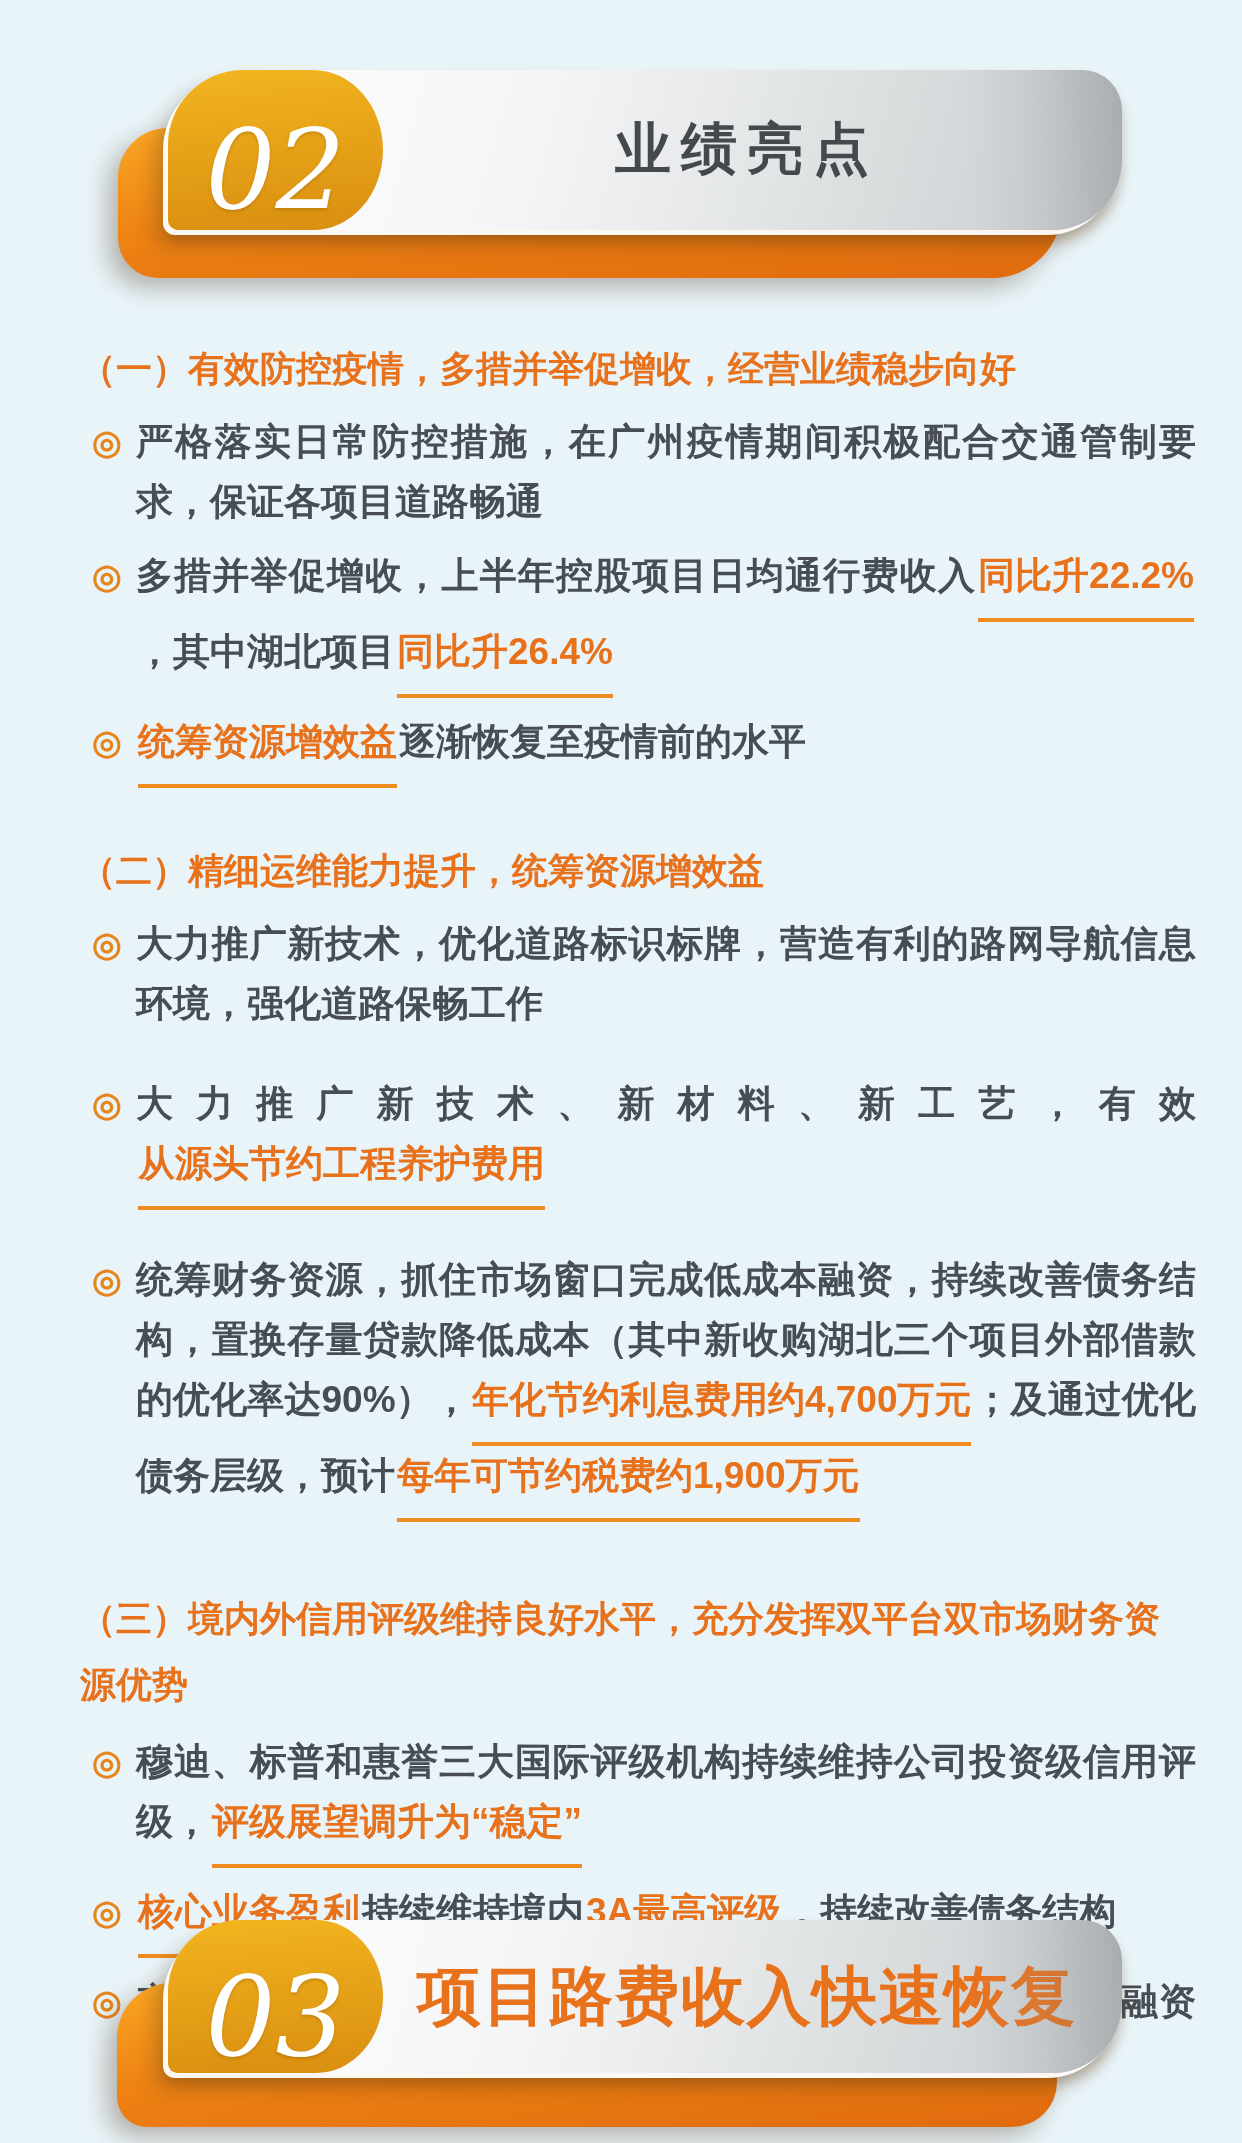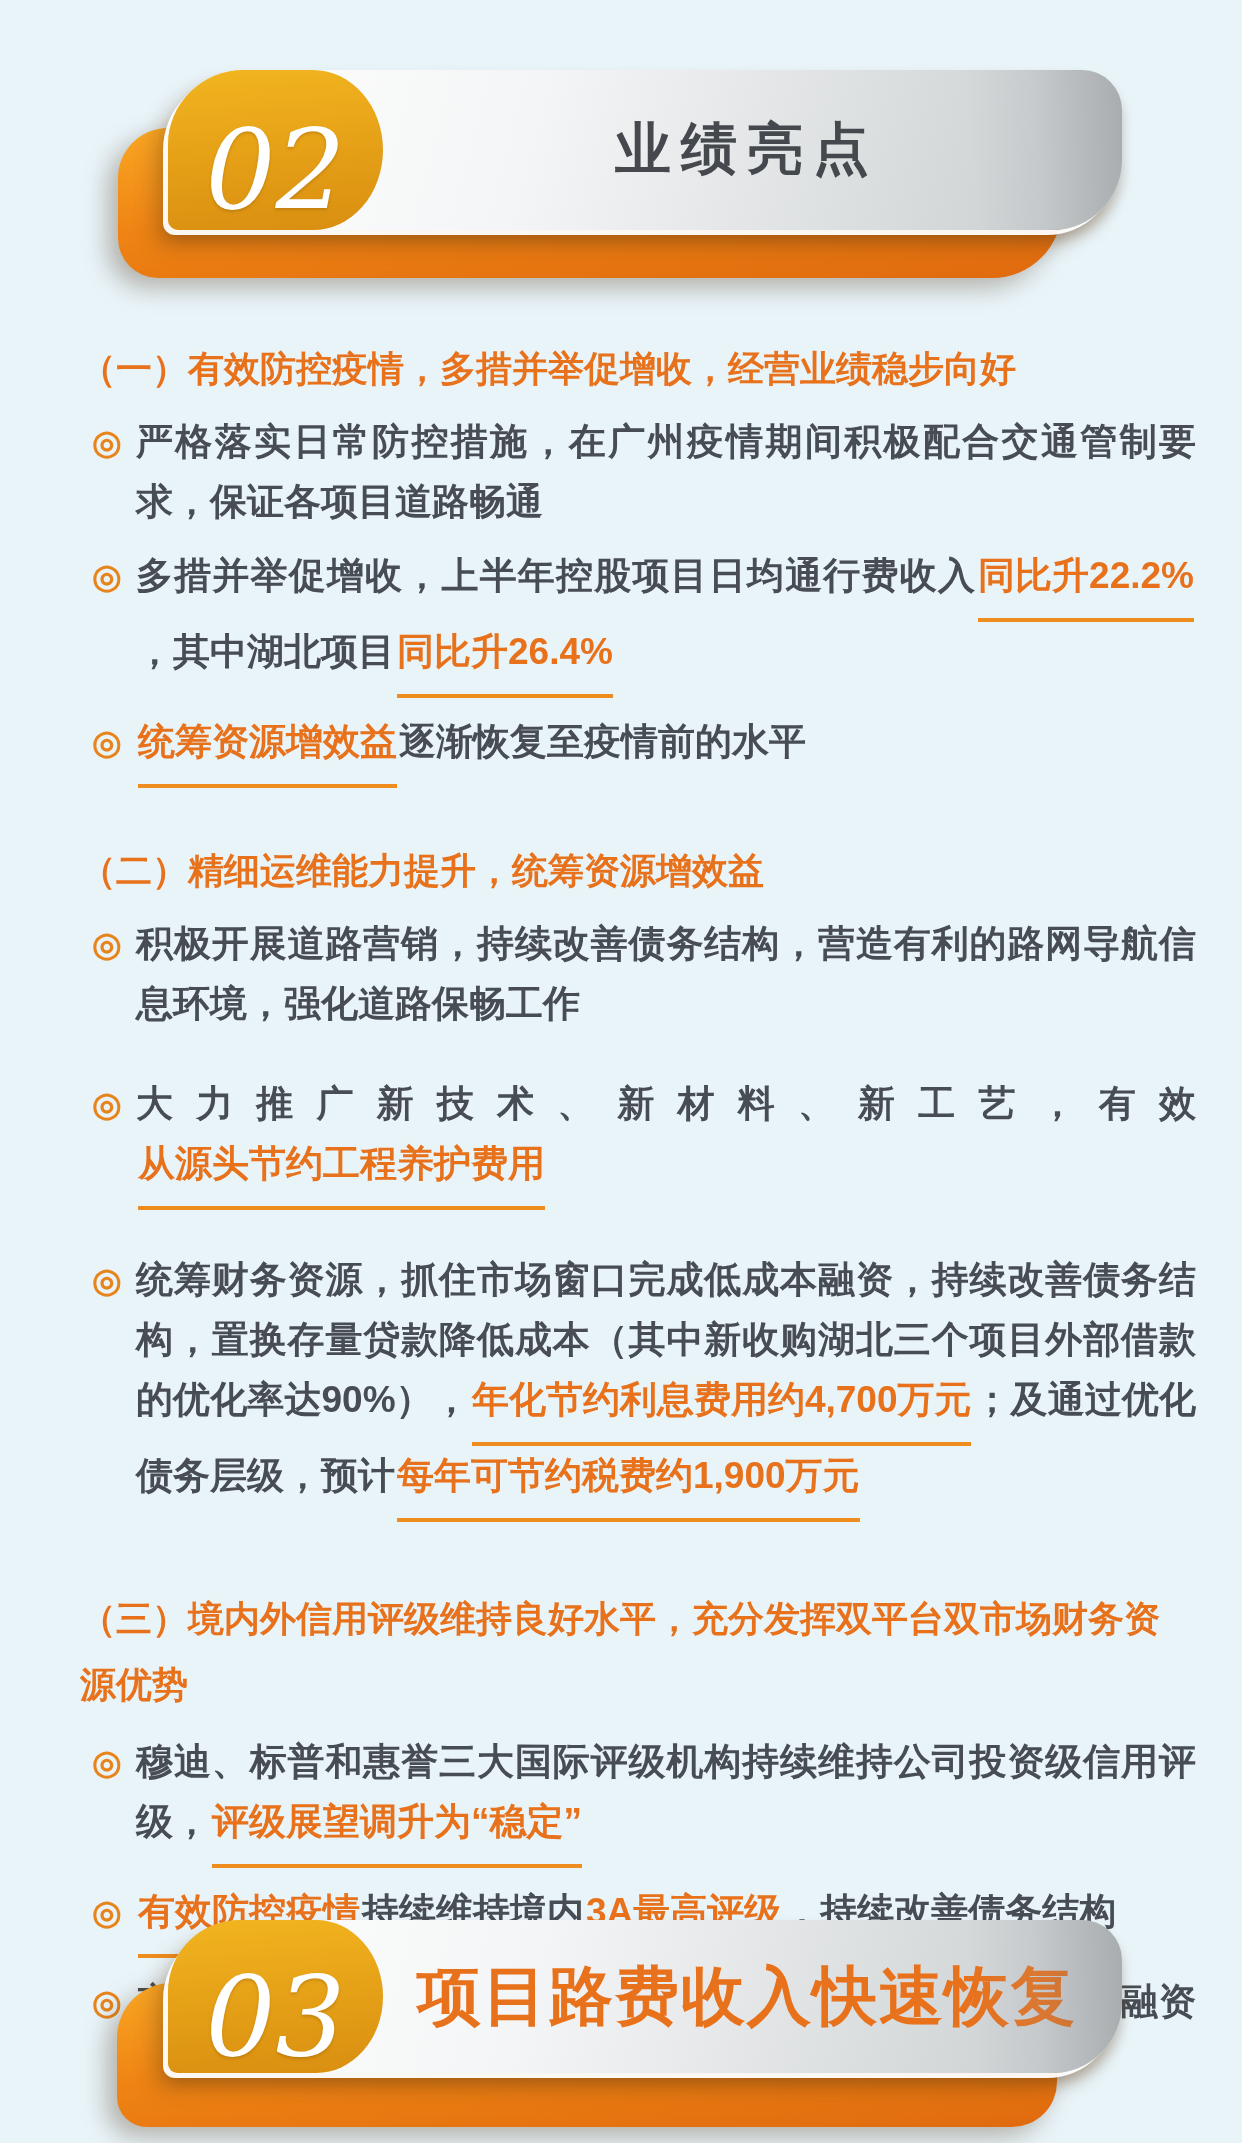--- a/index.html
+++ b/index.html
@@ -101,28 +101,28 @@
 
   <div class="content">
       <section class="sec">
         <h2 class="sec-heading">（一）有效防控疫情，多措并举促增收，经营业绩稳步向好</h2>
         <div class="bullet"><span class="marker">◎</span><span><span class="plain">严格落实日常防控措施，在广州疫情期间积极配合交通管制要求，保证各项目道路畅通</span></span></div>
         <div class="bullet"><span class="marker">◎</span><span><span class="plain">多措并举促增收，上半年控股项目日均通行费收入</span><span class="hl">同比升22.2%</span><span class="plain">，其中湖北项目</span><span class="hl">同比升26.4%</span></span></div>
         <div class="bullet"><span class="marker">◎</span><span><span class="hl">统筹资源增效益</span><span class="plain">逐渐恢复至疫情前的水平</span></span></div>
       </section>
       <section class="sec">
         <h2 class="sec-heading">（二）精细运维能力提升，统筹资源增效益</h2>
-        <div class="bullet"><span class="marker">◎</span><span><span class="plain">积极开展道路营销，持续改善债务结构，营造有利的路网导航信息环境，强化道路保畅工作</span></span></div>
+        <div class="bullet"><span class="marker">◎</span><span><span class="plain">大力推广新技术，优化道路标识标牌，营造有利的路网导航信息环境，强化道路保畅工作</span></span></div>
         <div class="bullet"><span class="marker">◎</span><span><span class="plain">大力推广新技术、新材料、新工艺，有效</span><span class="hl">从源头节约工程养护费用</span></span></div>
         <div class="bullet"><span class="marker">◎</span><span><span class="plain">统筹财务资源，抓住市场窗口完成低成本融资，持续改善债务结构，置换存量贷款降低成本（其中新收购湖北三个项目外部借款的优化率达90%），</span><span class="hl">年化节约利息费用约4,700万元</span><span class="plain">；及通过优化债务层级，预计</span><span class="hl">每年可节约税费约1,900万元</span></span></div>
       </section>
       <section class="sec">
         <h2 class="sec-heading">（三）境内外信用评级维持良好水平，充分发挥双平台双市场财务资源优势</h2>
         <div class="bullet"><span class="marker">◎</span><span><span class="plain">穆迪、标普和惠誉三大国际评级机构持续维持公司投资级信用评级，</span><span class="hl">评级展望调升为“稳定”</span></span></div>
-        <div class="bullet"><span class="marker">◎</span><span><span class="hl">有效防控疫情</span><span class="plain">持续维持境内</span><span class="hl">3A最高评级</span><span class="plain">，持续改善债务结构</span></span></div>
+        <div class="bullet"><span class="marker">◎</span><span><span class="hl">核心业务盈利</span><span class="plain">持续维持境内</span><span class="hl">3A最高评级</span><span class="plain">，持续改善债务结构</span></span></div>
         <div class="bullet"><span class="marker">◎</span><span><span class="plain">充分发挥两地市场财务资源优势，维持合理健康的直接间接融资比例</span></span></div>
       </section>
     </div>
 
   <div class="banner">
     <div class="ribbon ribbon-bottom"></div>
     <div class="card card-bottom">
       <div class="num-blob"></div>
       <div class="num">03</div>
       <div class="card-title title-orange">项目路费收入快速恢复</div>

